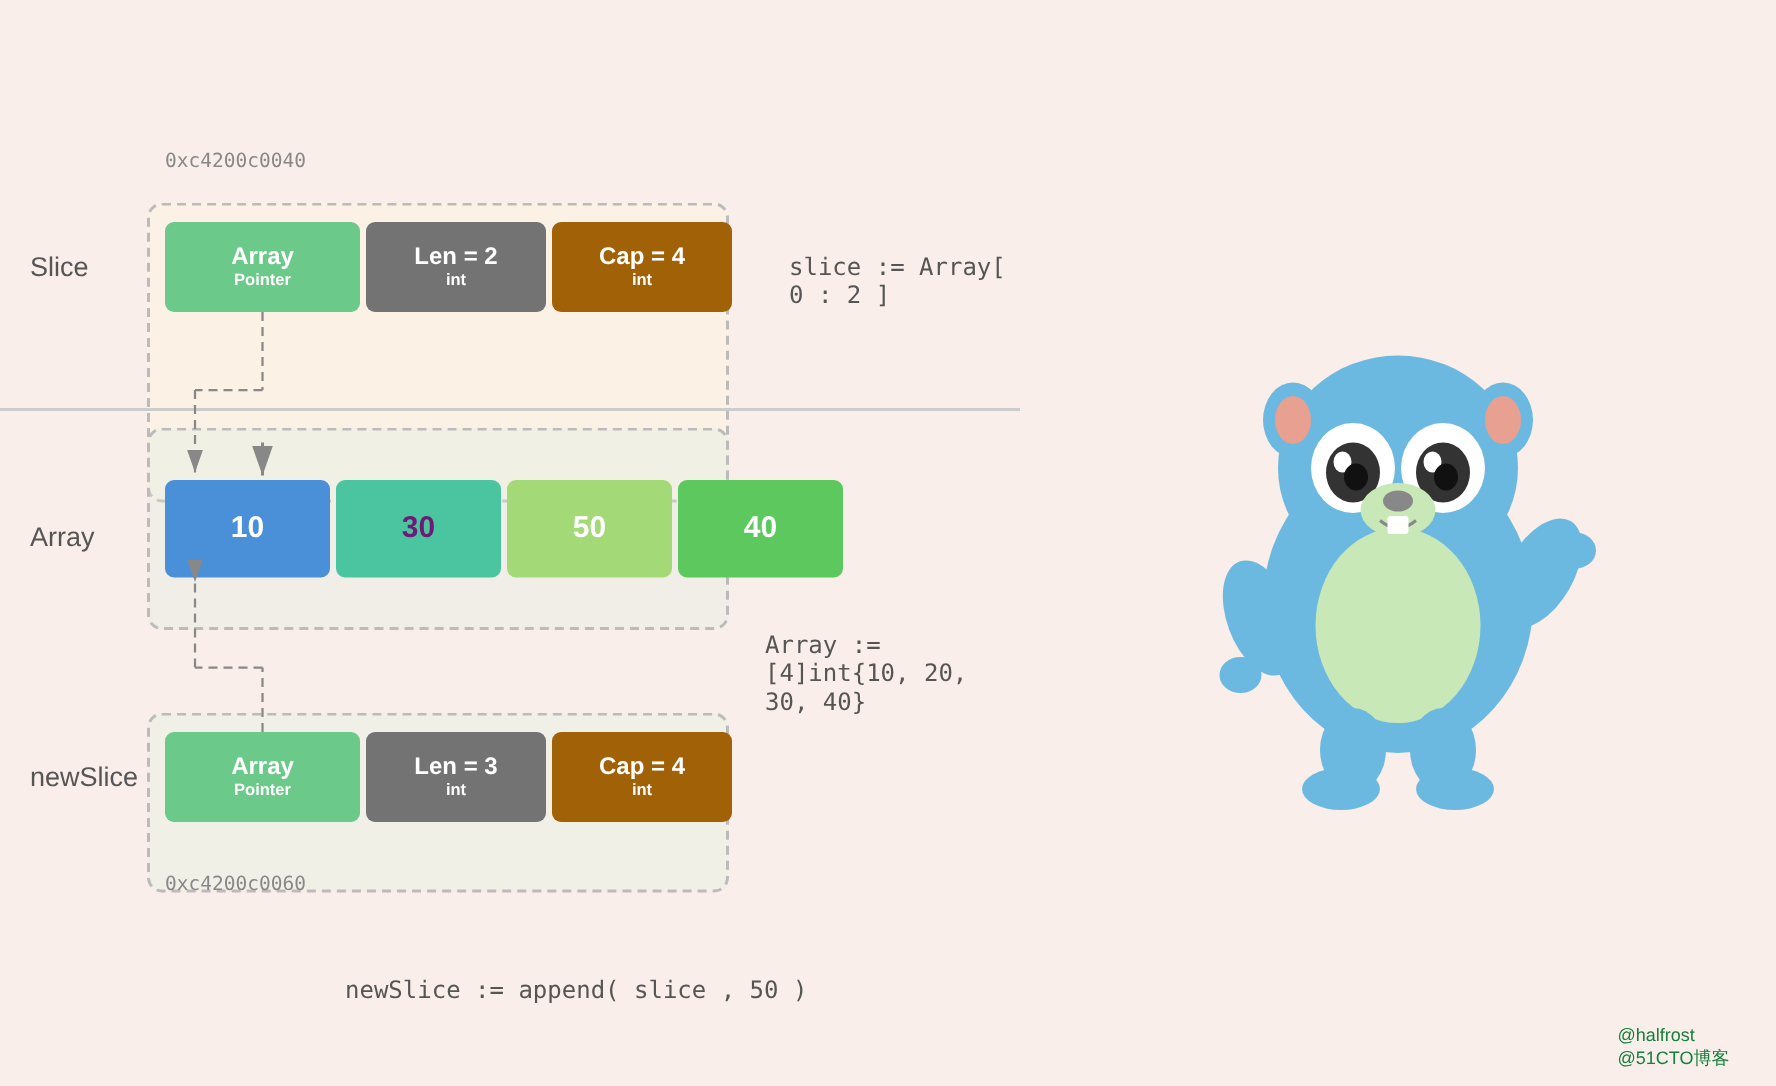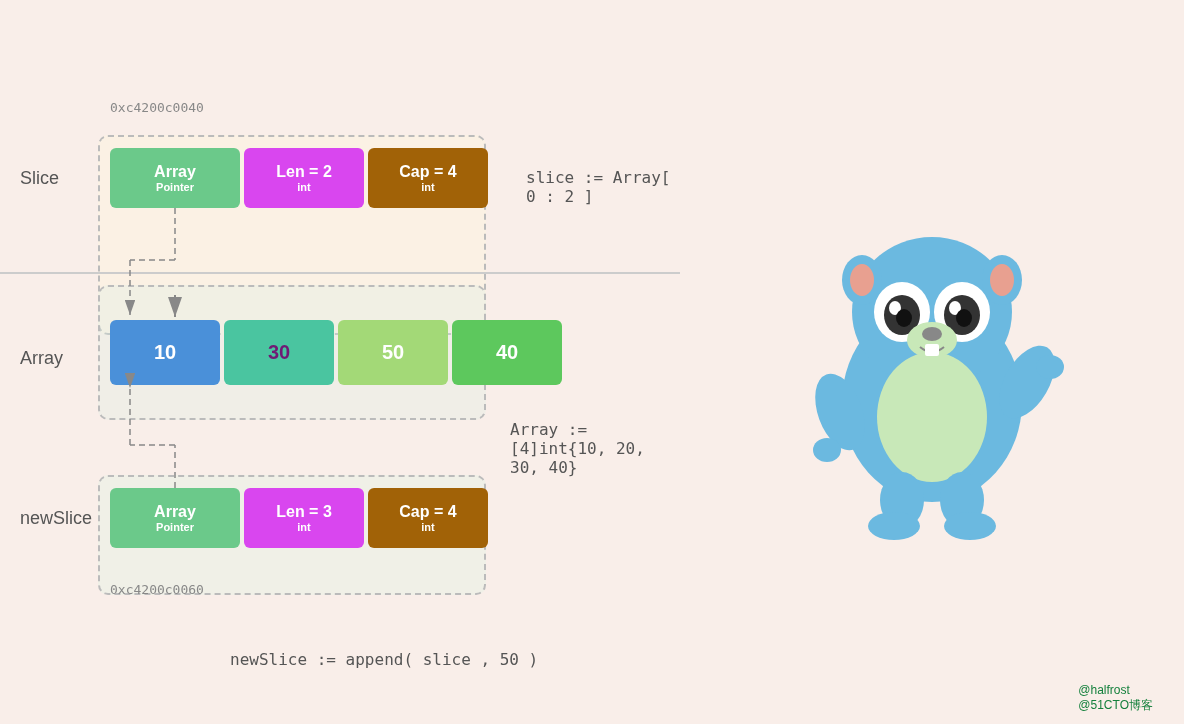--- a/index.html
+++ b/index.html
@@ -88,21 +88,21 @@
     }
 
     .box-main { font-size: 16px; }
     .box-sub { font-size: 11px; font-weight: bold; }
 
     .box-green {
       background-color: #6bc98a;
       width: 130px;
     }
     .box-red {
-      background-color: #d946ef;
+      background-color: #737373;
       width: 120px;
     }
     .box-yellow {
       background-color: #a16207;
       width: 120px;
     }
 
     
     .dashed-border-slice {
       position: absolute;

